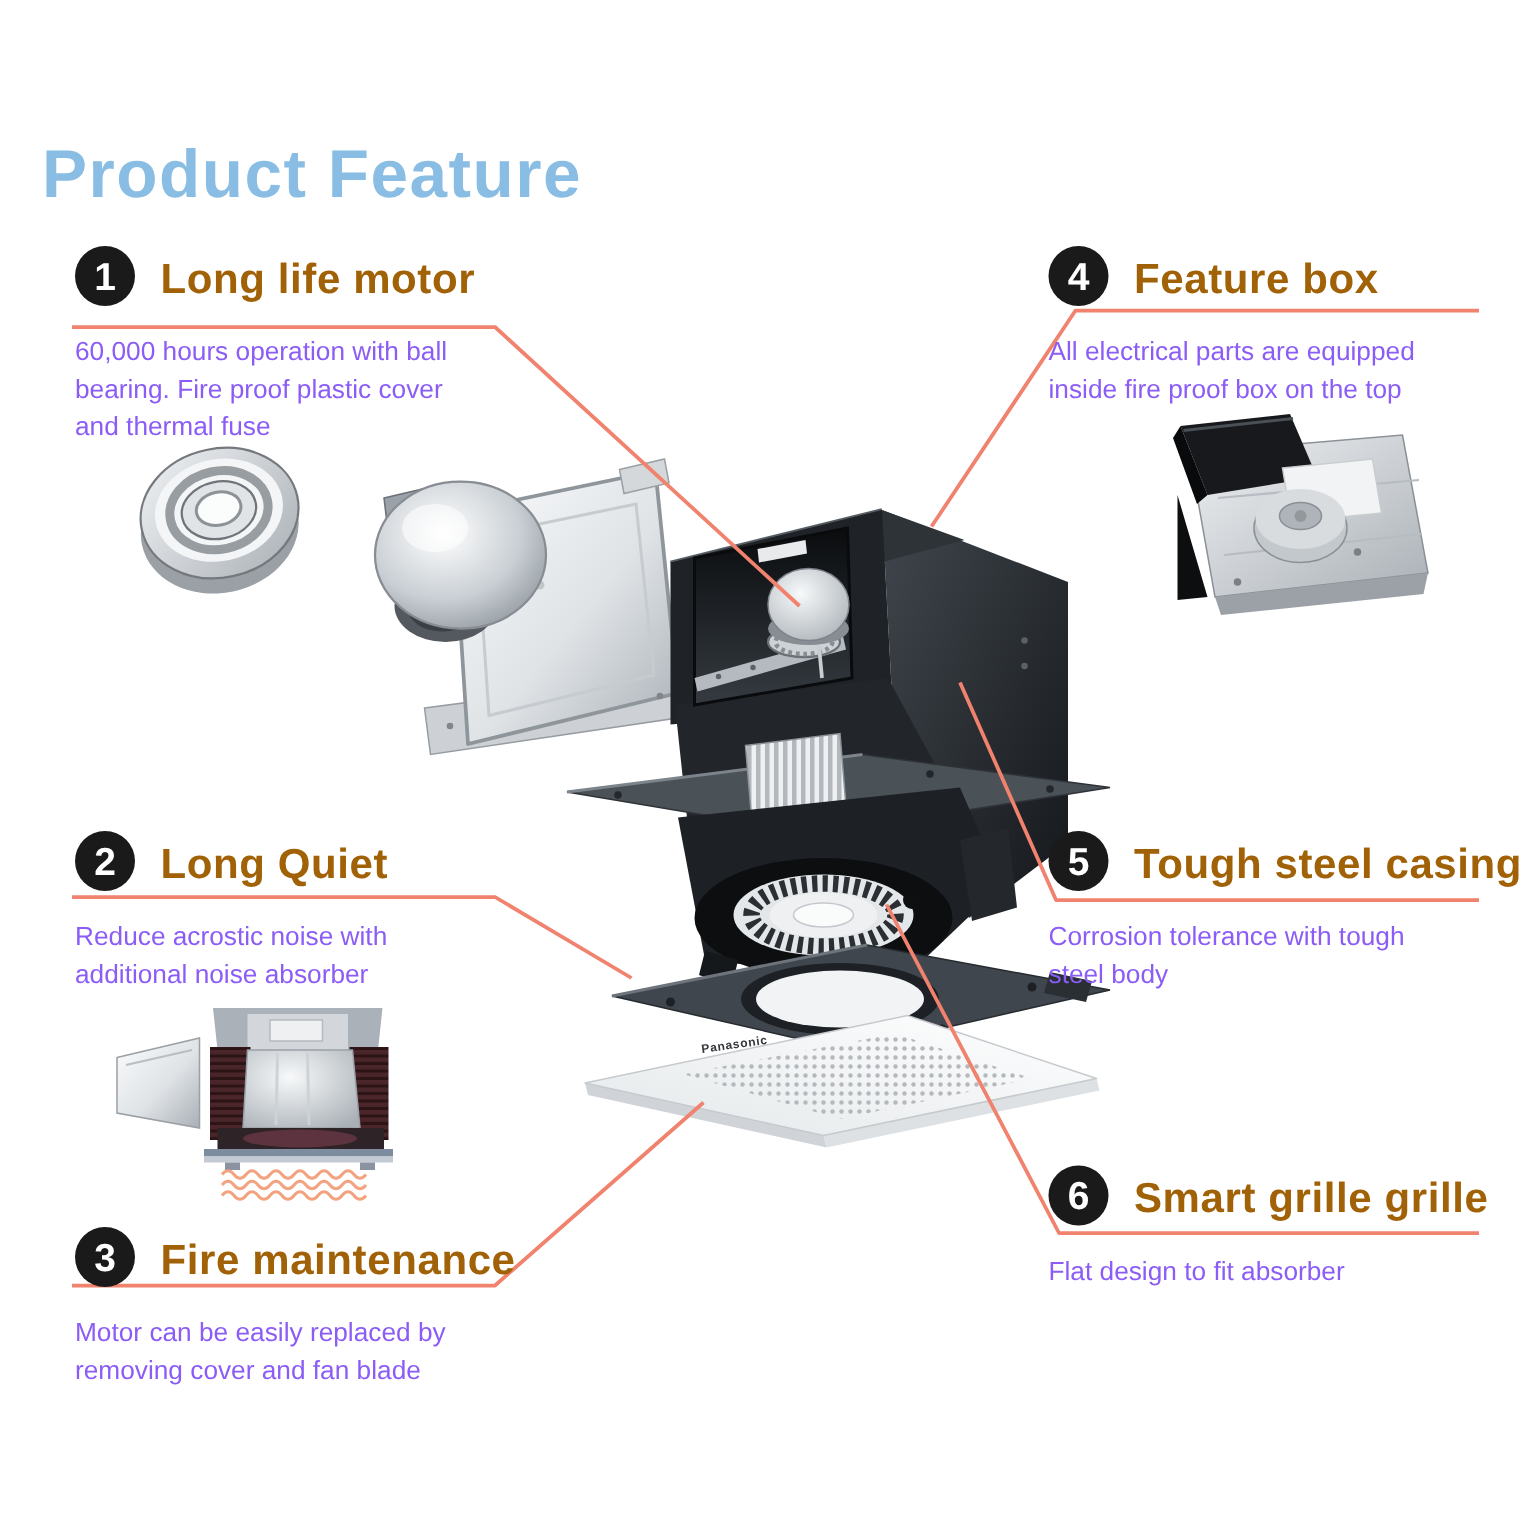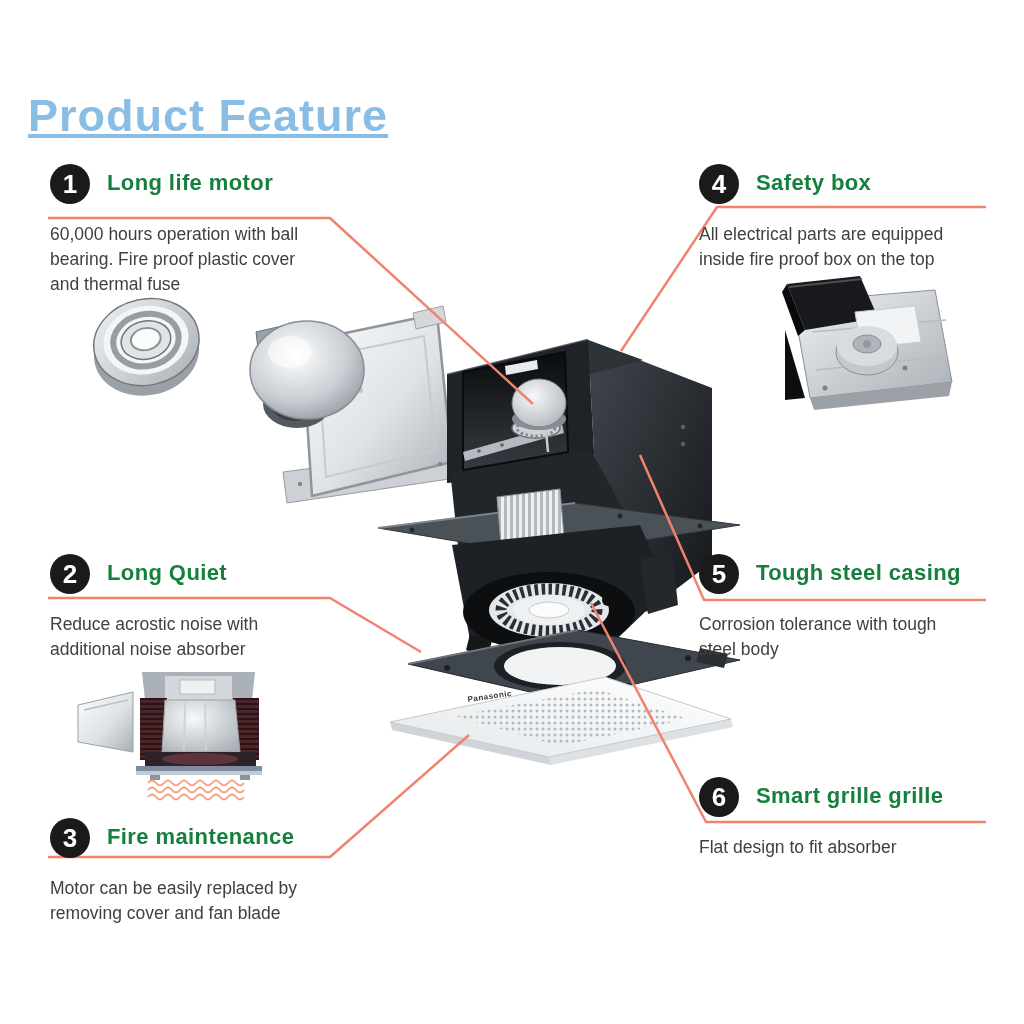--- a/index.html
+++ b/index.html
@@ -1,29 +1,29 @@
 <!DOCTYPE html>
 <html><head>
 <meta charset="utf-8">
 <style>
   html,body{margin:0;padding:0;background:#ffffff;}
   body{width:1024px;height:1024px;position:relative;overflow:hidden;
        font-family:"Liberation Sans", sans-serif;}
   .layer{position:absolute;inset:0;width:1024px;height:1024px;}
   svg{display:block;}
   .page-title{position:absolute;left:28px;top:60px;font-size:45px;font-weight:bold;
-      color:#8abde4;letter-spacing:1px;text-decoration:underline;}
+      color:#8abde4;letter-spacing:1px;}
   .feature{position:absolute;width:320px;}
   .badge{position:absolute;left:0;top:0;width:40px;height:40px;border-radius:50%;
       background:#1a1a1a;color:#ffffff;font-size:26px;font-weight:bold;
       display:flex;align-items:center;justify-content:center;}
-  .feature-heading{position:absolute;left:57px;top:6px;font-size:22px;font-weight:bold;
-      color:#15803d;white-space:nowrap;letter-spacing:0.4px;}
+  .feature-heading{position:absolute;left:57px;top:6px;font-size:28px;font-weight:bold;
+      color:#a16207;white-space:nowrap;letter-spacing:0.4px;}
   .feature-body{position:absolute;left:0;top:58px;width:320px;font-size:17.5px;
-      color:#404040;line-height:25px;white-space:pre-line;}
+      color:#8b5cf6;line-height:25px;white-space:pre-line;}
   .f1{left:50px;top:164px;}
   .f2{left:50px;top:554px;}
   .f3{left:50px;top:818px;}
   .f4{left:699px;top:164px;}
   .f5{left:699px;top:554px;}
   .f6{left:699px;top:777px;}
 </style>
 </head>
 <body>
 
@@ -237,21 +237,21 @@
 
 <div class="feature f3">
   <div class="badge">3</div>
   <div class="feature-heading">Fire maintenance</div>
   <div class="feature-body">Motor can be easily replaced by
 removing cover and fan blade</div>
 </div>
 
 <div class="feature f4">
   <div class="badge">4</div>
-  <div class="feature-heading">Safety box</div>
+  <div class="feature-heading">Feature box</div>
   <div class="feature-body">All electrical parts are equipped
 inside fire proof box on the top</div>
 </div>
 
 <div class="feature f5">
   <div class="badge">5</div>
   <div class="feature-heading">Tough steel casing</div>
   <div class="feature-body">Corrosion tolerance with tough
 steel body</div>
 </div>

